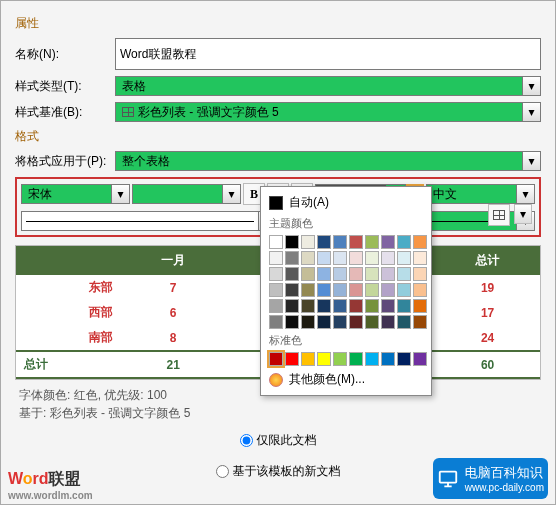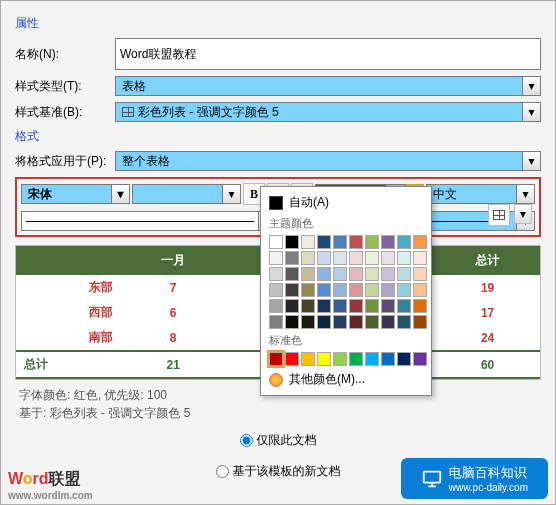--- a/index.html
+++ b/index.html
@@ -3,54 +3,54 @@
   <meta charset="utf-8">
   <style>
     * { box-sizing: border-box; margin: 0; padding: 0; }
     body { font-family: "Microsoft YaHei", SimSun, sans-serif; font-size: 12px; background: #f0f0f0; width: 556px; height: 505px; overflow: hidden; position: relative; }
     .dialog { background: #f4f4f4; border: 1px solid #aaa; width: 556px; height: 505px; }
     .titlebar { height: 24px; background: linear-gradient(#fff, #e0e0e0); border-bottom: 1px solid #ccc; display: flex; align-items: center; justify-content: space-between; padding: 0 8px; }
     .titlebar .win-controls { display: flex; gap: 4px; }
     .win-btn { width: 28px; height: 16px; border: 1px solid #888; background: #eee; font-size: 10px; display: flex; align-items: center; justify-content: center; cursor: pointer; }
     .win-btn.close { background: #e07070; color: #fff; }
     .content { padding: 10px 14px; }
-    .section-label { margin: 4px 0 6px 0; color: #1d4ed8; }
+    .section-label { margin: 4px 0 6px 0; color: #a16207; }
     .form-row { display: flex; align-items: center; margin-bottom: 6px; }
     .form-label { width: 100px; }
     .form-field { flex: 1; display: flex; }
     .txt-input { flex: 1; border: 1px solid #7a7a7a; padding: 2px 4px; background: #fff; height: 32px; font-size: 12px; }
     .dropdown { flex: 1; display: flex; }
-    .dropdown-sel { flex: 1; border: 1px solid #7a7a7a; background: #7dd3fc; padding: 2px 6px; height: 20px; display: flex; align-items: center; gap: 4px; }
+    .dropdown-sel { flex: 1; border: 1px solid #7a7a7a; background: #22c55e; padding: 2px 6px; height: 20px; display: flex; align-items: center; gap: 4px; }
     .dropdown-arrow { width: 18px; height: 20px; border: 1px solid #7a7a7a; border-left: none; background: linear-gradient(#fff,#ddd); display: flex; align-items: center; justify-content: center; cursor: pointer; }
     .grid-icon { width: 12px; height: 10px; border: 1px solid #555; display: inline-block; position: relative; }
     .grid-icon::before { content:""; position:absolute; left:0; right:0; top:50%; border-top:1px solid #555; }
     .grid-icon::after { content:""; position:absolute; top:0; bottom:0; left:50%; border-left:1px solid #555; }
     .red-box { border: 2px solid #c33; padding: 4px; margin: 4px 0 8px 0; }
     .toolbar-row { display: flex; align-items: center; gap: 2px; }
     .toolbar-row + .toolbar-row { margin-top: 6px; }
-    .font-box { width: 98px; font-weight: bold; }
+    .font-box { width: 98px; }
     .small-dd { width: 42px; }
     .tool-btn { width: 22px; height: 22px; border: 1px solid #bbb; background: #f8f8f8; display: flex; align-items: center; justify-content: center; font-family: Georgia, serif; cursor: pointer; }
     .color-swatch { width: 70px; height: 18px; background: #d80000; border: 1px solid #555; }
     .line-sample { width: 70px; height: 20px; border: 1px solid #7a7a7a; background: #fff; display: flex; align-items: center; padding: 0 4px; }
     .line-sample .ln { width: 100%; border-top: 1px solid #000; }
     .pt-box { width: 140px; }
     .preview { background: #fff; border: 1px solid #bbb; margin: 4px 0; }
     .preview-table { width: 100%; border-collapse: collapse; }
     .preview-table th { background: #4a6d3a; color: #fff; padding: 6px 8px; text-align: center; }
     .preview-table td { padding: 4px 8px; text-align: center; color: #c33; font-weight: bold; }
     .preview-table tr.row-label td:first-child { color: #c33; text-align: right; }
     .preview-table tr.total td { color: #3a6d3a; font-weight: bold; }
     .preview-table tr.total { border-top: 2px solid #4a6d3a; border-bottom: 2px solid #4a6d3a; }
     .desc { margin: 6px 0 10px 4px; color: #555; line-height: 1.5; }
     .radio-row { display: flex; align-items: center; gap: 14px; margin: 8px 4px; flex-direction: column; }
     .radio-row label { display: flex; align-items: center; gap: 4px; }
     .watermark { position: absolute; bottom: 4px; left: 8px; color: #d33; font-size: 16px; font-weight: bold; }
     .watermark .sub { color: #888; font-size: 10px; display: block; }
-    .badge { position: absolute; bottom: 6px; right: 8px; background: #0a7dd4; color: #fff; padding: 6px 20px; border-radius: 6px; font-size: 13px; display: flex; align-items: center; gap: 6px; }
+    .badge { position: absolute; bottom: 6px; right: 8px; background: #0a7dd4; color: #fff; padding: 6px 4px; border-radius: 6px; font-size: 13px; display: flex; align-items: center; gap: 6px; }
     .badge .sub { font-size: 10px; display: block; }
     .popup { position: absolute; left: 260px; top: 186px; width: 172px; background: #fff; border: 1px solid #888; box-shadow: 2px 2px 6px rgba(0,0,0,0.3); padding: 4px; z-index: 50; }
     .popup-row { display: flex; align-items: center; gap: 6px; padding: 3px 4px; cursor: pointer; }
     .auto-sw { width: 14px; height: 14px; background: #000; border: 1px solid #444; }
     .palette-label { font-size: 11px; color: #666; padding: 2px 4px; }
     .palette { display: grid; grid-template-columns: repeat(10, 14px); gap: 2px; padding: 2px 4px; }
     .sw { width: 14px; height: 14px; border: 1px solid #aaa; cursor: pointer; }
     .sw.sel { outline: 2px solid #e8a23d; }
     .more-icon { width: 14px; height: 14px; border-radius: 50%; background: radial-gradient(circle, #ffd54f, #f57f17); border: 1px solid #c77; }
     .toolbar-extra { position: absolute; right: 24px; top: 204px; display: flex; gap: 4px; }

